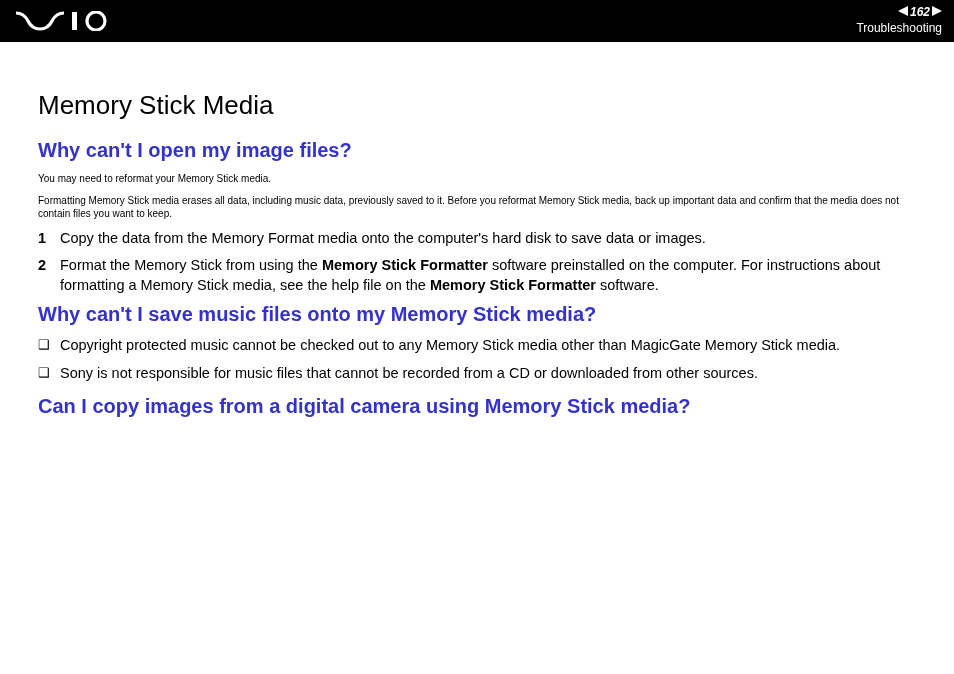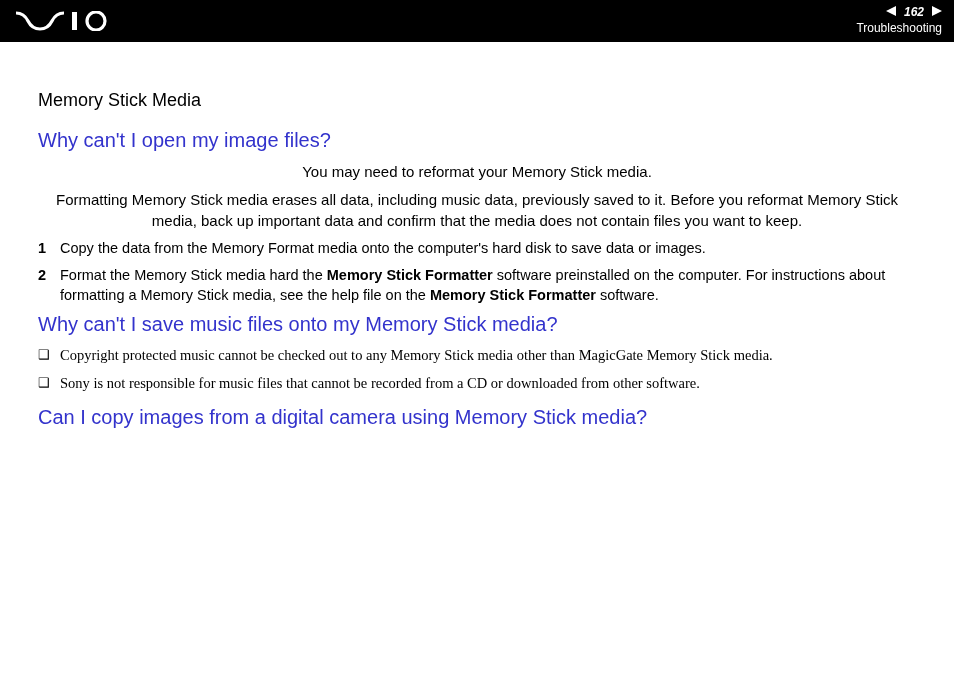--- a/index.html
+++ b/index.html
@@ -30,47 +30,46 @@
     text-align: right;
     font-size: 12px;
     line-height: 1.3;
   }
   .page-nav {
     display: flex;
     align-items: flex-start;
     justify-content: flex-end;
     font-style: italic;
     font-weight: bold;
-    gap: 8px;
+    gap: 2px;
   }
   .nav-arrow {
     display: inline-block;
   }
   .page-num { font-style: italic; }
   .header-label { font-weight: normal; }
   .content {
     padding: 48px 38px 20px 38px;
   }
   h1 {
-    font-size: 18px;
+    font-size: 26px;
     font-weight: 400;
     margin-bottom: 18px;
   }
   h2 {
     font-size: 20px;
-    font-weight: 400;
+    font-weight: 700;
     color: #3333cc;
     margin-bottom: 10px;
   }
   h2.mt { margin-top: 0; }
   p {
-    font-size: 15px;
+    font-size: 10px;
     line-height: 1.35;
     margin-bottom: 8px;
-    text-align: center;
   }
   ol {
     list-style: none;
     padding: 0;
     margin: 4px 0 0 0;
   }
   ol li {
     font-size: 14.5px;
     line-height: 1.35;
     padding-left: 22px;
@@ -80,21 +79,20 @@
   ol li .num {
     position: absolute;
     left: 0;
     top: 0;
     font-weight: bold;
   }
   ul {
     list-style: none;
     padding: 0;
     margin: 4px 0 12px 0;
-    font-family: Liberation Serif, serif;
   }
   ul li {
     font-size: 14.5px;
     line-height: 1.35;
     padding-left: 22px;
     position: relative;
     margin-bottom: 8px;
   }
   ul li::before {
     content: "❑";
@@ -140,24 +138,24 @@
   <h2>Why can't I open my image files?</h2>
   <p>You may need to reformat your Memory Stick media.</p>
   <p>Formatting Memory Stick media erases all data, including music data, previously saved to it. Before you reformat Memory Stick media, back up important data and confirm that the media does not contain files you want to keep.</p>
   <ol>
     <li>
       <span class="num">1</span>
       <span>Copy the data from the Memory Format media onto the computer's hard disk to save data or images.</span>
     </li>
     <li>
       <span class="num">2</span>
-      <span><span>Format the Memory Stick media hard the </span><span class="bold">Memory Stick Formatter</span><span> software preinstalled on the computer. For instructions about formatting a Memory Stick media, see the help file on the </span><span class="bold">Memory Stick Formatter</span><span> software.</span></span>
+      <span><span>Format the Memory Stick from using the </span><span class="bold">Memory Stick Formatter</span><span> software preinstalled on the computer. For instructions about formatting a Memory Stick media, see the help file on the </span><span class="bold">Memory Stick Formatter</span><span> software.</span></span>
     </li>
   </ol>
 
   <h2 class="mt">Why can't I save music files onto my Memory Stick media?</h2>
   <ul>
     <li>Copyright protected music cannot be checked out to any Memory Stick media other than MagicGate Memory Stick media.</li>
-    <li>Sony is not responsible for music files that cannot be recorded from a CD or downloaded from other software.</li>
+    <li>Sony is not responsible for music files that cannot be recorded from a CD or downloaded from other sources.</li>
   </ul>
 
   <h2 class="mt">Can I copy images from a digital camera using Memory Stick media?</h2>
 </div>
 
 </body></html>

